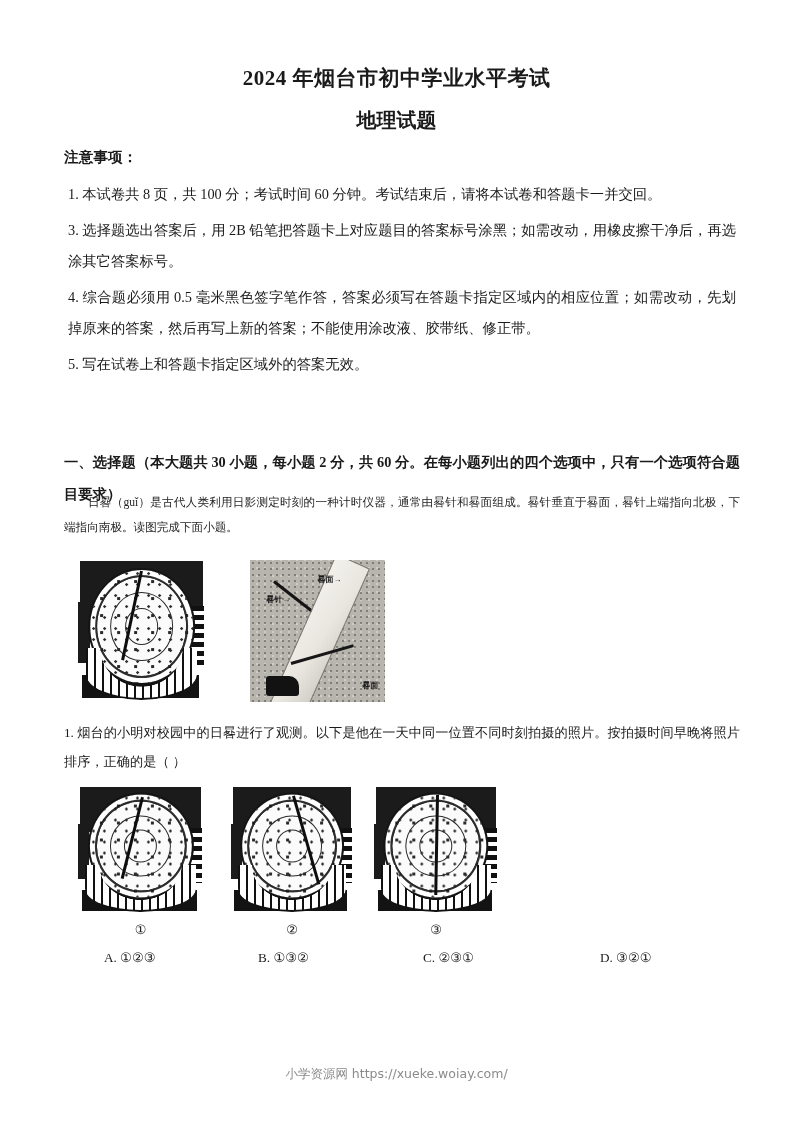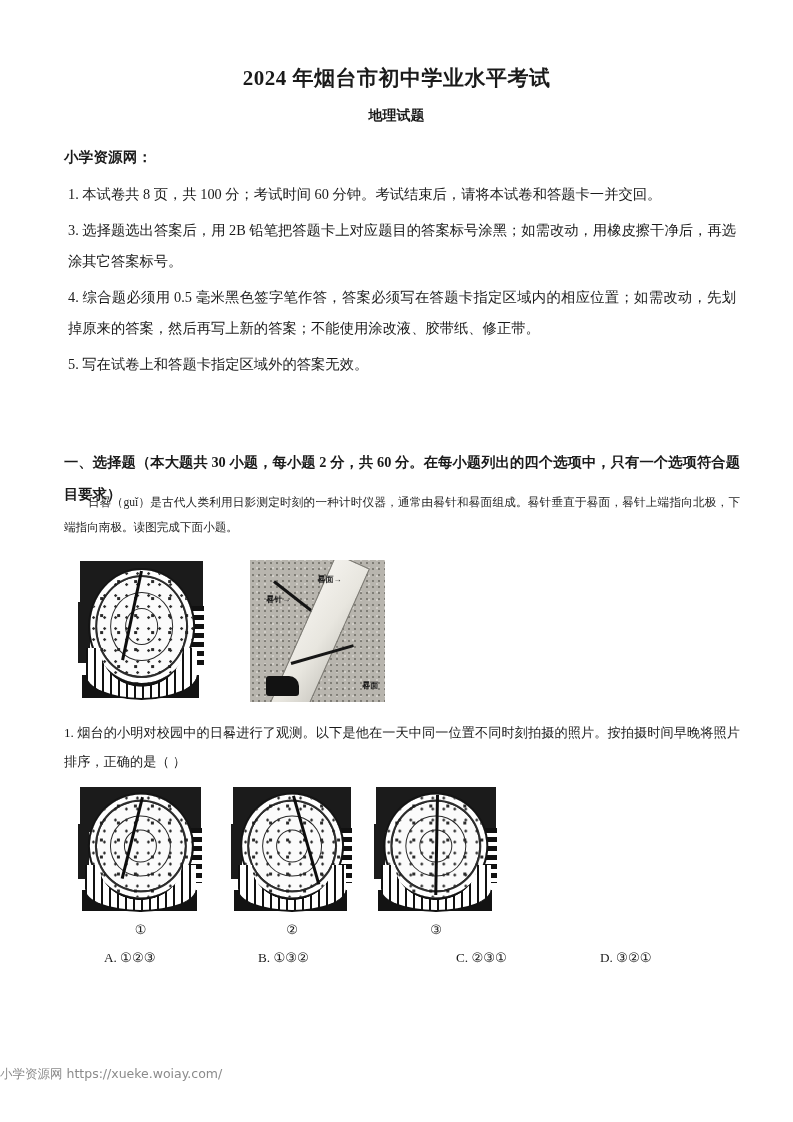--- a/index.html
+++ b/index.html
@@ -31,21 +31,21 @@
     font-size: 21px;
     font-weight: bold;
     letter-spacing: 0.5px;
     line-height: 1.2;
   }
   .title-sub {
     position: absolute;
     left: 0; top: 108px;
     width: 793px;
     text-align: center;
-    font-size: 14px;
+    font-size: 20px;
     font-weight: bold;
     line-height: 1.2;
   }
 
   
   .notice-head {
     position: absolute;
     left: 64px; top: 148px;
     font-size: 14.5px;
     font-weight: bold;
@@ -290,42 +290,43 @@
     font-size: 13.2px;
   }
   .opt {
     position: absolute;
     top: 0;
     white-space: nowrap;
     margin-left: 36px;
   }
   .opt-a { left: 4px; }
   .opt-b { left: 158px; }
-  .opt-c { left: 356px; }
+  .opt-c { left: 323px; }
   .opt-d { left: 500px; }
 
   
   .footer {
     position: absolute;
     left: 0; top: 1066px;
     width: 793px;
+    text-align: center;
     font-size: 12.5px;
     color: #8b8b8b;
     font-family: "DejaVu Sans", "Liberation Sans", sans-serif;
   }
 </style>
 </head>
 <body>
 
 <div class="page">
 
   <div class="title-main">2024 年烟台市初中学业水平考试</div>
   <div class="title-sub">地理试题</div>
 
-  <div class="notice-head">小学资源网：</div>
+  <div class="notice-head">注意事项：</div>
   <div class="notice-list">
     <p>1. 本试卷共 8 页，共 100 分；考试时间 60 分钟。考试结束后，请将本试卷和答题卡一并交回。</p>
     <p>3. 选择题选出答案后，用 2B 铅笔把答题卡上对应题目的答案标号涂黑；如需改动，用橡皮擦干净后，再选涂其它答案标号。</p>
     <p>4. 综合题必须用 0.5 毫米黑色签字笔作答，答案必须写在答题卡指定区域内的相应位置；如需改动，先划掉原来的答案，然后再写上新的答案；不能使用涂改液、胶带纸、修正带。</p>
     <p>5. 写在试卷上和答题卡指定区域外的答案无效。</p>
   </div>
 
   <div class="section-head">一、选择题（本大题共 30 小题，每小题 2 分，共 60 分。在每小题列出的四个选项中，只有一个选项符合题目要求）</div>
 
   <div class="stimulus">日晷（guǐ）是古代人类利用日影测定时刻的一种计时仪器，通常由晷针和晷面组成。晷针垂直于晷面，晷针上端指向北极，下端指向南极。读图完成下面小题。</div>

